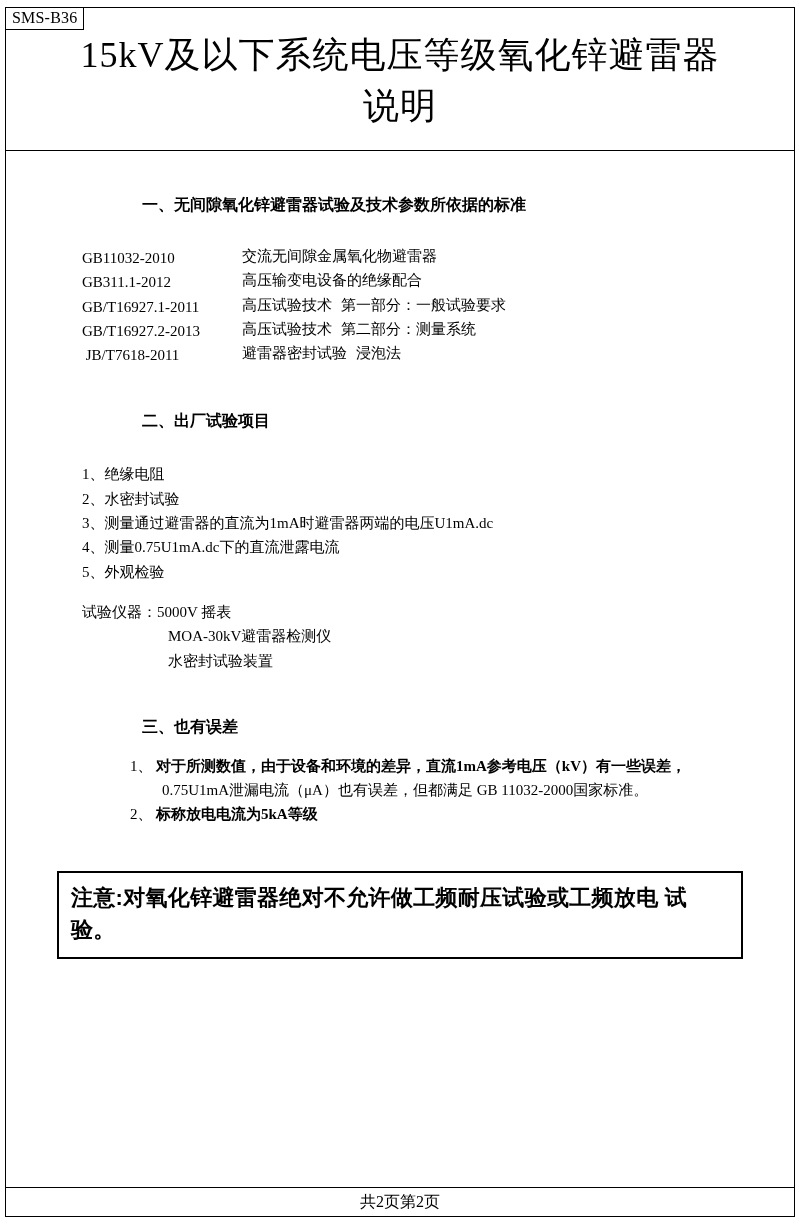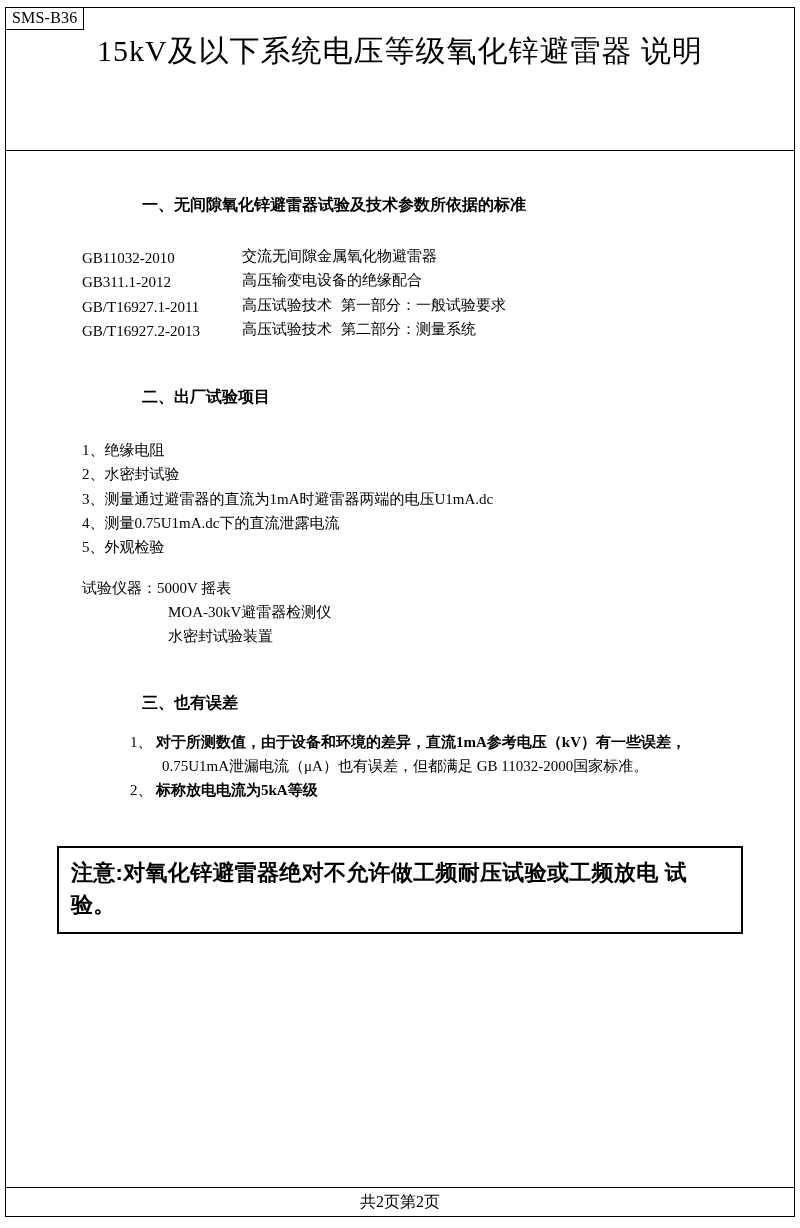--- a/index.html
+++ b/index.html
@@ -36,21 +36,21 @@
     border-right: 1.5px solid #000;
     border-bottom: 1.5px solid #000;
     padding: 1px 6px 2px 6px;
     font-size: 16px;
     font-family: "Liberation Serif", serif;
     letter-spacing: 0.2px;
   }
   .title {
     padding: 22px 60px 0 60px;
     text-align: center;
-    font-size: 30px;
+    font-size: 36px;
     line-height: 1.42;
     font-family: "Liberation Serif", serif;
     font-weight: normal;
     letter-spacing: 1px;
   }
   
   .body {
     flex: 1 1 auto;
     position: relative;
     padding: 0 24px;
@@ -143,20 +143,24 @@
         <span class="std-name">高压输变电设备的绝缘配合</span>
       </div>
       <div class="std-row">
         <span class="std-code">GB/T16927.1-2011</span>
         <span class="std-name">高压试验技术 第一部分：一般试验要求</span>
       </div>
       <div class="std-row">
         <span class="std-code">GB/T16927.2-2013</span>
         <span class="std-name">高压试验技术 第二部分：测量系统</span>
       </div>
+      <div class="std-row">
+        <span class="std-code"> JB/T7618-2011</span>
+        <span class="std-name">避雷器密封试验 浸泡法</span>
+      </div>
     </div>
 
     <div class="spacer-lg"></div>
 
     <div class="section-head">二、出厂试验项目</div>
 
     <div class="spacer-md"></div>
 
     <div class="block">
       <div class="list-item">1、绝缘电阻</div>

